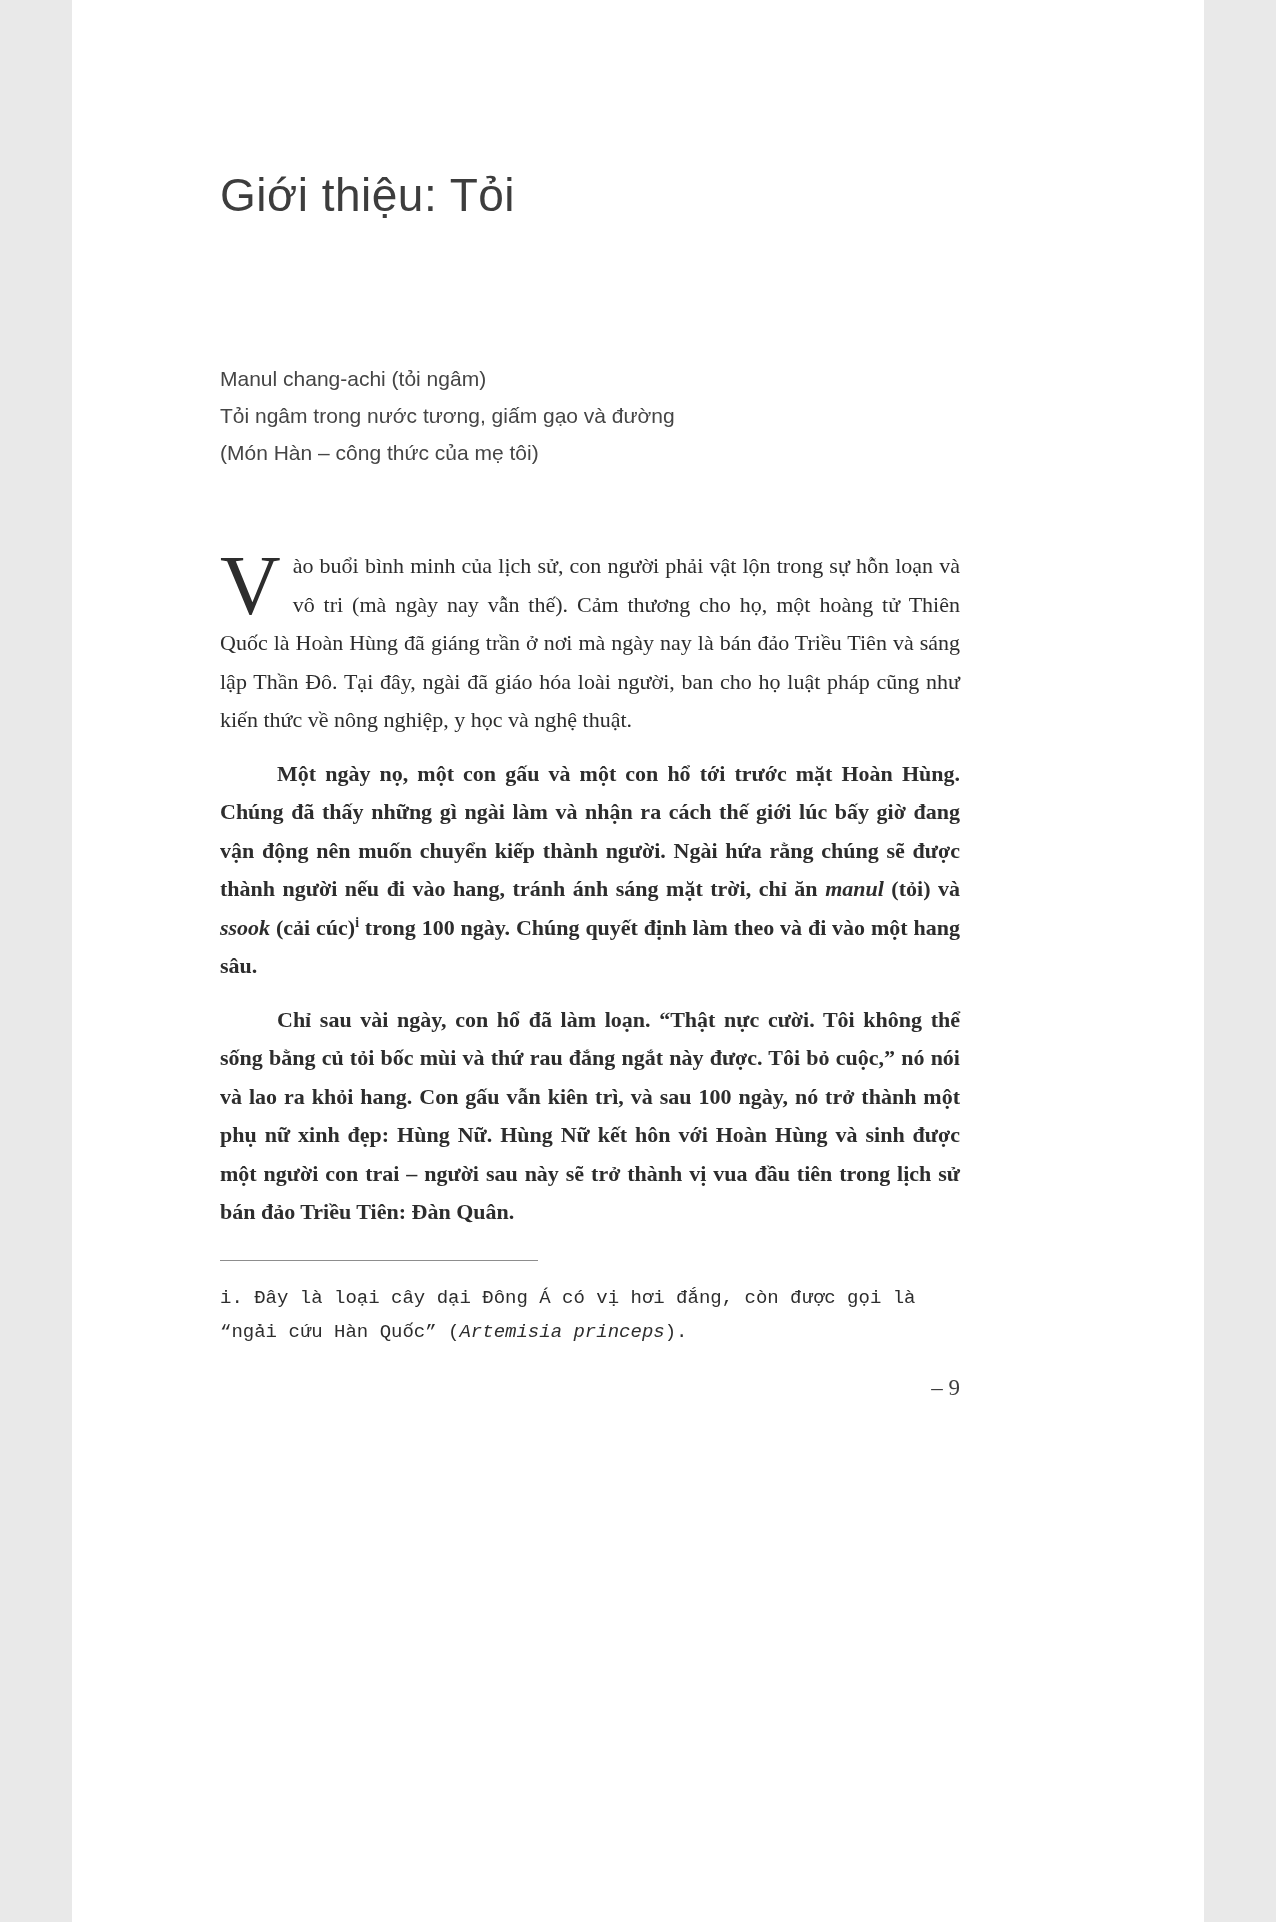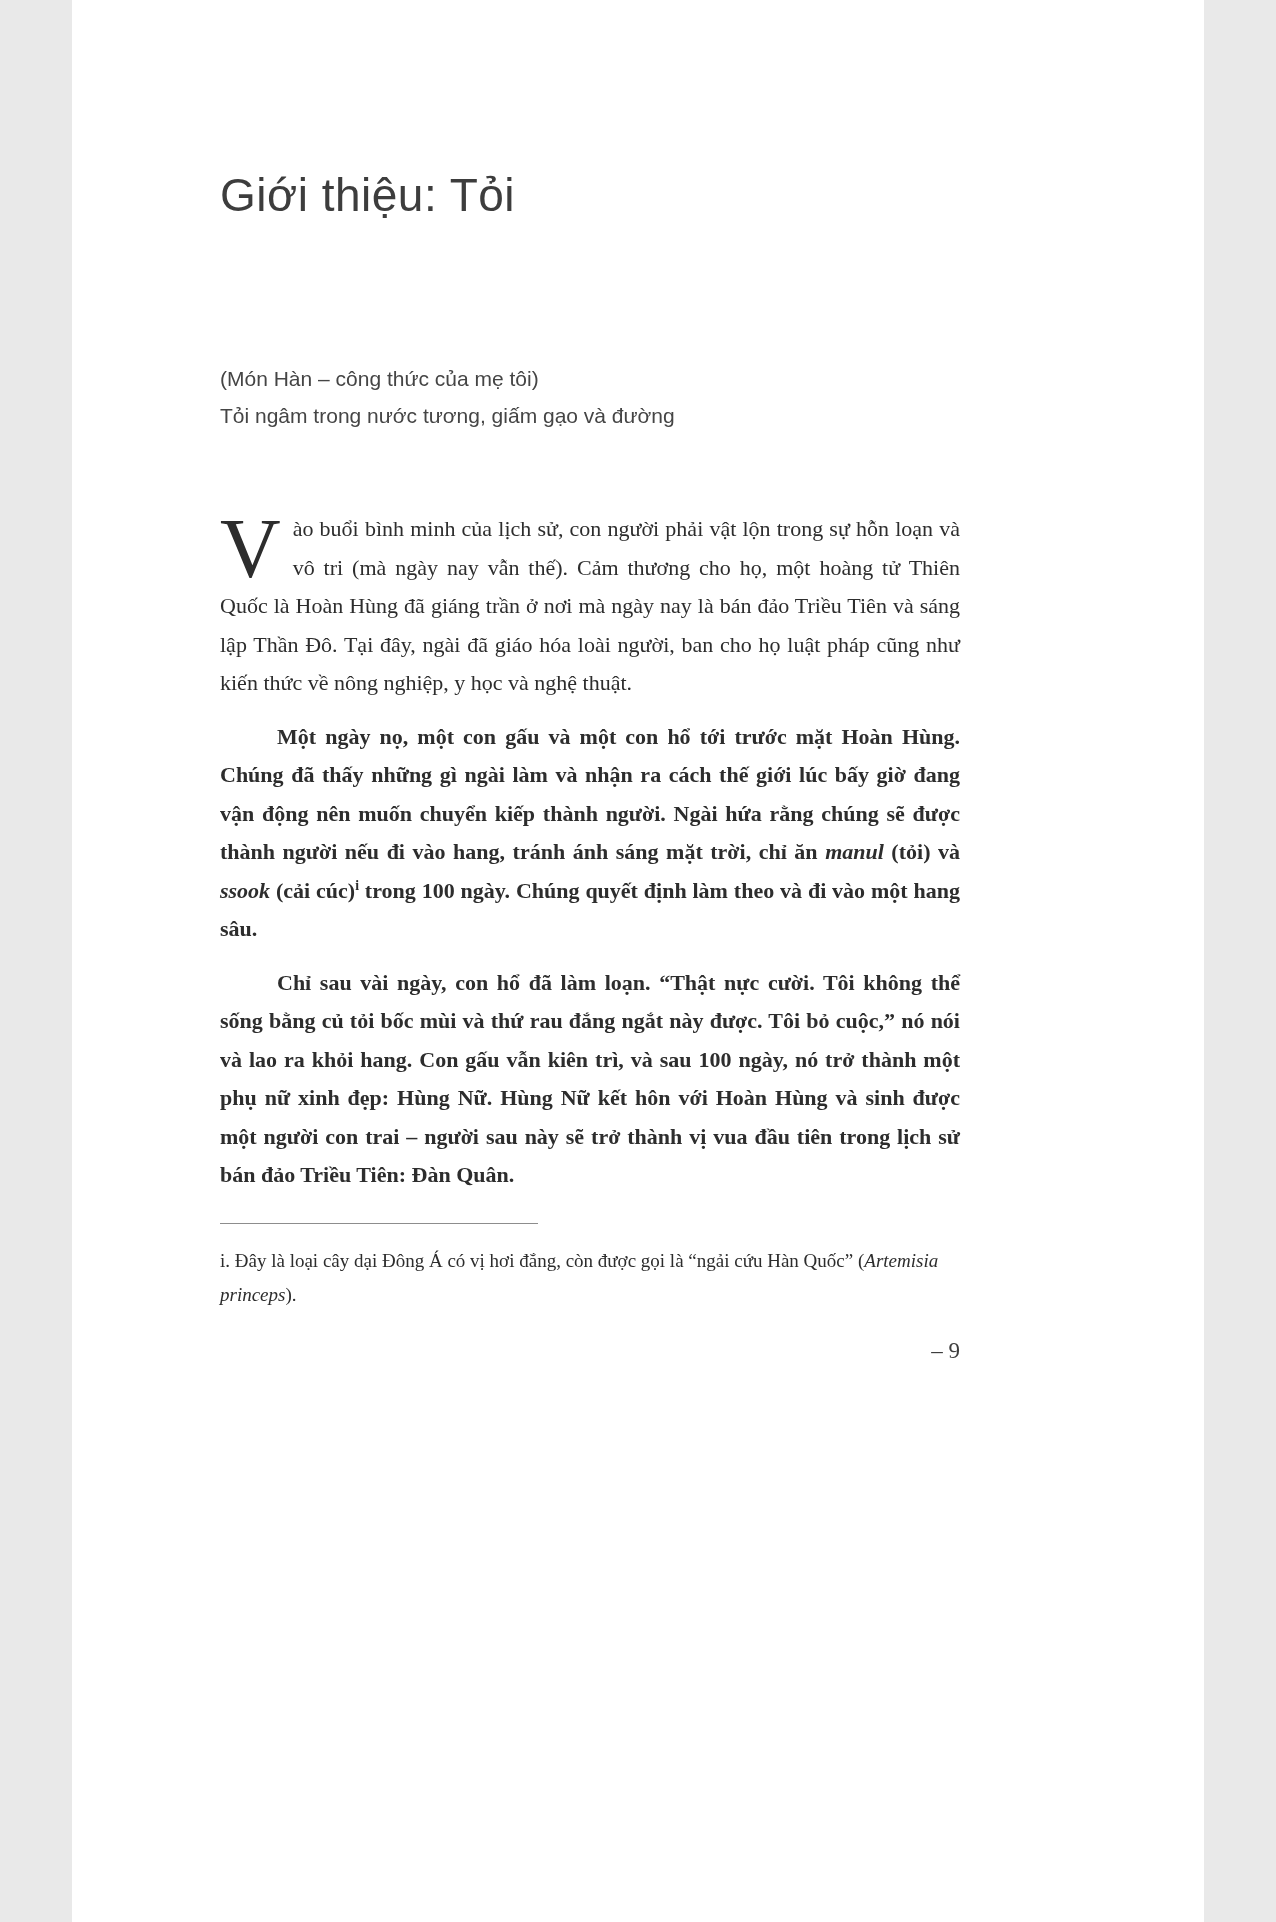--- a/index.html
+++ b/index.html
@@ -44,21 +44,21 @@
   }
   sup{font-size:0.62em;line-height:0;vertical-align:super;}
   .footnote{margin-top:28px;}
   .fn-rule{
     width:318px;height:0;
     border-top:1px solid #8d8d8d;
     margin:0 0 20px 0;
   }
   .footnote p{
     margin:0;
-    font-family:Liberation Serif, serif;
+    font-family:Liberation Mono, monospace;
     font-size:19px;
     line-height:34px;
     color:#2d2d2d;
     text-align:left;
   }
   .page-number{
     margin-top:26px;
     text-align:right;
     font-family:"Liberation Serif","DejaVu Serif",serif;
     font-size:23px;
@@ -67,22 +67,23 @@
 </style>
 </head>
 <body>
 
 <div class="page">
   <div class="content">
 
     <h1 class="title">Giới thiệu: Tỏi</h1>
 
     <div class="epigraph">
+      <p>Manul chang-achi (tỏi ngâm)</p>
+      <p>Tỏi ngâm trong nước tương, giấm gạo và đường</p>
       <p>(Món Hàn – công thức của mẹ tôi)</p>
-      <p>Tỏi ngâm trong nước tương, giấm gạo và đường</p>
     </div>
 
     <div class="body-text">
       <p class="para first"><span class="dropcap">V</span><span>ào buổi bình minh của lịch sử, con người phải vật lộn trong sự hỗn loạn và vô tri (mà ngày nay vẫn thế). Cảm thương cho họ, một hoàng tử Thiên Quốc là Hoàn Hùng đã giáng trần ở nơi mà ngày nay là bán đảo Triều Tiên và sáng lập Thần Đô. Tại đây, ngài đã giáo hóa loài người, ban cho họ luật pháp cũng như kiến thức về nông nghiệp, y học và nghệ thuật.</span></p>
 
       <p class="para indent"><span>Một ngày nọ, một con gấu và một con hổ tới trước mặt Hoàn Hùng. Chúng đã thấy những gì ngài làm và nhận ra cách thế giới lúc bấy giờ đang vận động nên muốn chuyển kiếp thành người. Ngài hứa rằng chúng sẽ được thành người nếu đi vào hang, tránh ánh sáng mặt trời, chỉ ăn </span><i>manul</i><span> (tỏi) và </span><i>ssook</i><span> (cải cúc)</span><sup>i</sup><span> trong 100 ngày. Chúng quyết định làm theo và đi vào một hang sâu.</span></p>
 
       <p class="para indent"><span>Chỉ sau vài ngày, con hổ đã làm loạn. “Thật nực cười. Tôi không thể sống bằng củ tỏi bốc mùi và thứ rau đắng ngắt này được. Tôi bỏ cuộc,” nó nói và lao ra khỏi hang. Con gấu vẫn kiên trì, và sau 100 ngày, nó trở thành một phụ nữ xinh đẹp: Hùng Nữ. Hùng Nữ kết hôn với Hoàn Hùng và sinh được một người con trai – người sau này sẽ trở thành vị vua đầu tiên trong lịch sử bán đảo Triều Tiên: Đàn Quân.</span></p>
     </div>
 

